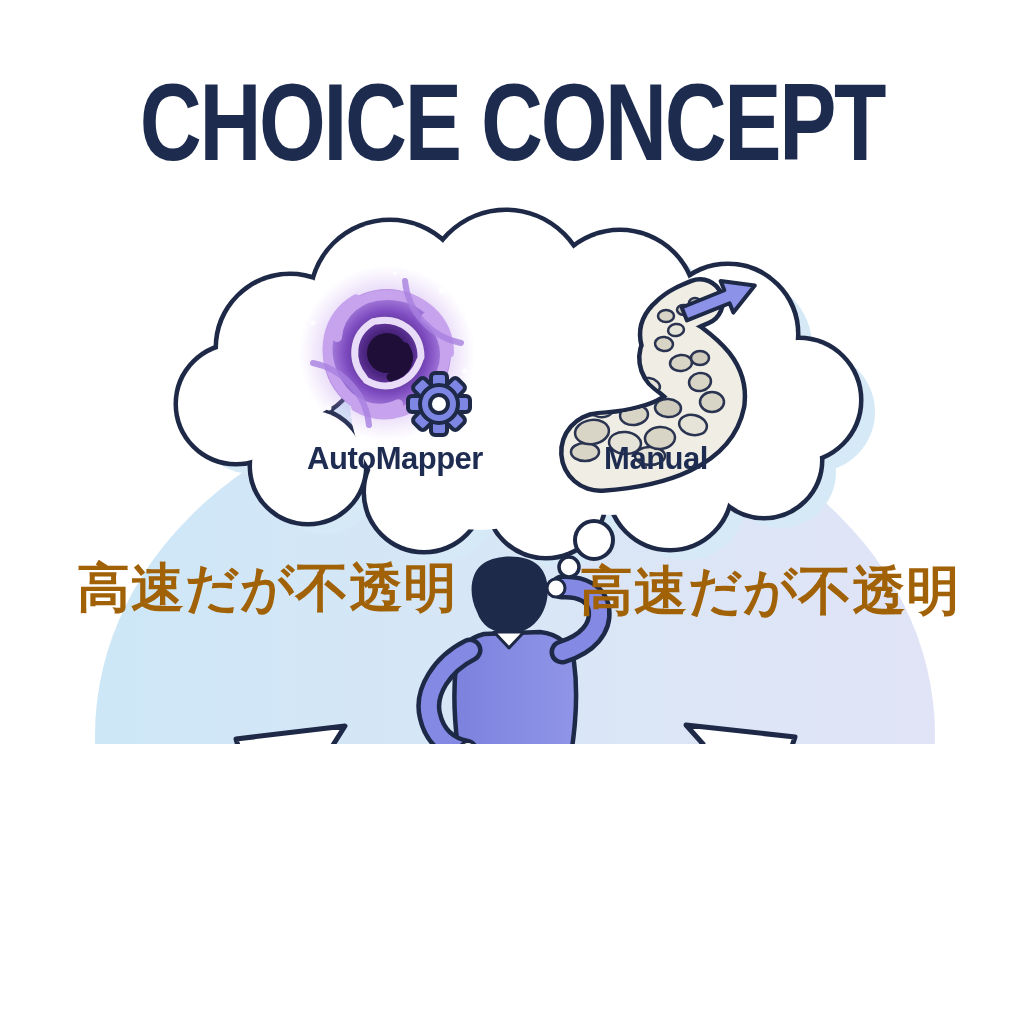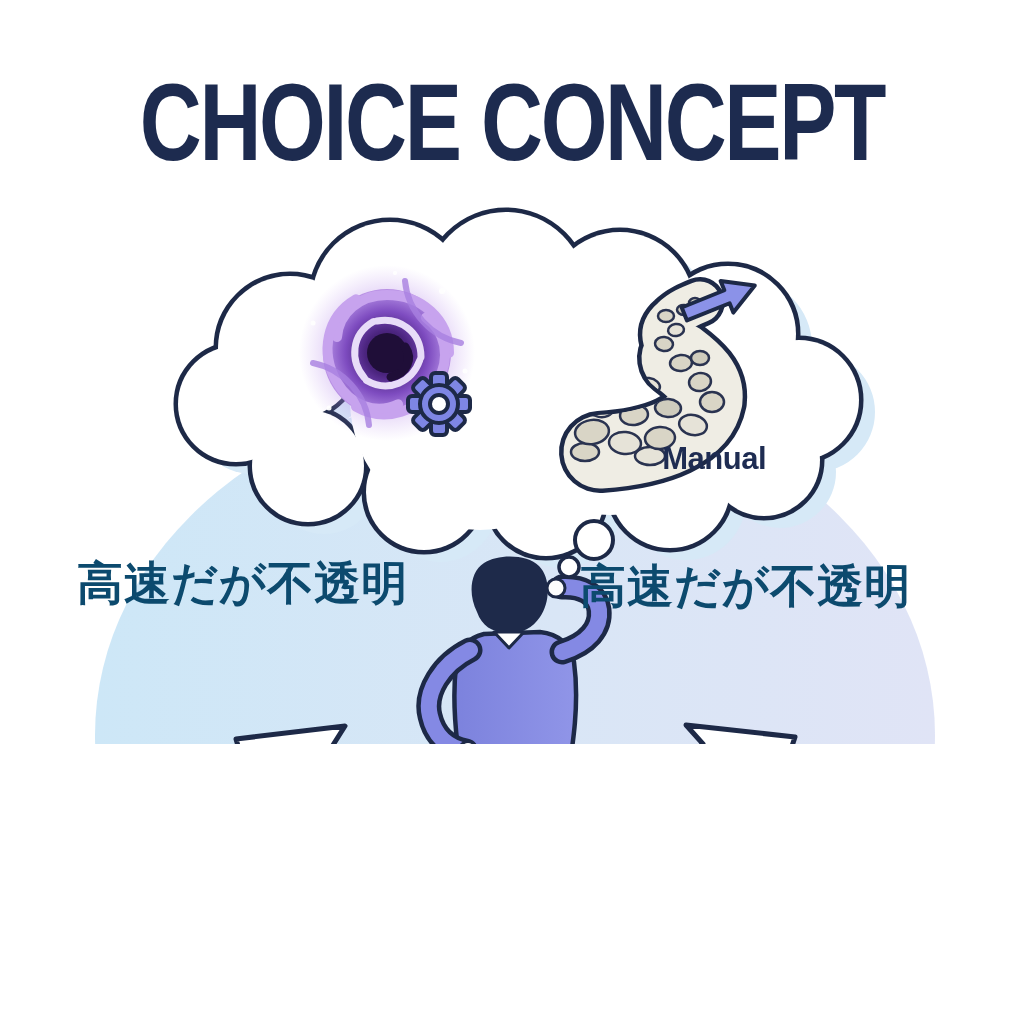--- a/index.html
+++ b/index.html
@@ -5,22 +5,22 @@
   html,body{margin:0;padding:0;background:#ffffff;}
   .stage{position:relative;width:1024px;height:744px;overflow:hidden;background:#ffffff;
          font-family:"Liberation Sans", sans-serif;}
   .art{position:absolute;left:0;top:0;width:1024px;height:1024px;}
   .txt{position:absolute;color:#1d2b4f;font-weight:bold;z-index:5;}
   .title{left:0;top:58px;width:1024px;text-align:center;font-size:110px;
          letter-spacing:-3px;transform:scaleX(0.78);transform-origin:512px 50%;
          color:#1d2b4f;white-space:nowrap;}
   .optlabel{font-size:31px;letter-spacing:-0.5px;color:#1e2c52;text-align:center;width:220px;}
   .auto-label{left:285px;top:441px;}
-  .manual-label{left:546px;top:441px;text-align:right;}
-  .jp{font-size:46px;color:#0c4a6e;letter-spacing:1px;text-align:left;width:380px;white-space:nowrap;}
+  .manual-label{left:546px;top:441px;}
+  .jp{font-size:53px;color:#a16207;letter-spacing:1px;text-align:left;width:380px;white-space:nowrap;}
   .jp-left{left:77px;top:553px;}
   .jp-right{left:580px;top:556px;}
 </style>
 </head>
 <body>
 
 <div class="stage">
 
 <svg class="art" viewBox="0 0 1024 1024">
   <defs>
@@ -201,17 +201,18 @@
     <path transform="translate(714,302) rotate(-22)" d="M -32 -7 L 14 -7 L 14 -17 L 44 0 L 14 17 L 14 7 L -32 7 Z" fill="#8b92e8" stroke="#1d2947" stroke-width="4" stroke-linejoin="round"></path>
   </g>
 
   <g>
     <circle cx="594" cy="540" r="19" fill="#ffffff" stroke="#1d2947" stroke-width="4"></circle>
     <circle cx="569" cy="567" r="10" fill="#ffffff" stroke="#1d2947" stroke-width="3.5"></circle>
   </g>
 </svg>
 
 <div class="txt title">CHOICE CONCEPT</div>
+<div class="txt optlabel auto-label">AutoMapper</div>
 <div class="txt optlabel manual-label">Manual</div>
 <div class="txt jp jp-left">高速だが不透明</div>
 <div class="txt jp jp-right">高速だが不透明</div>
 
 </div>
 
 </body></html>

